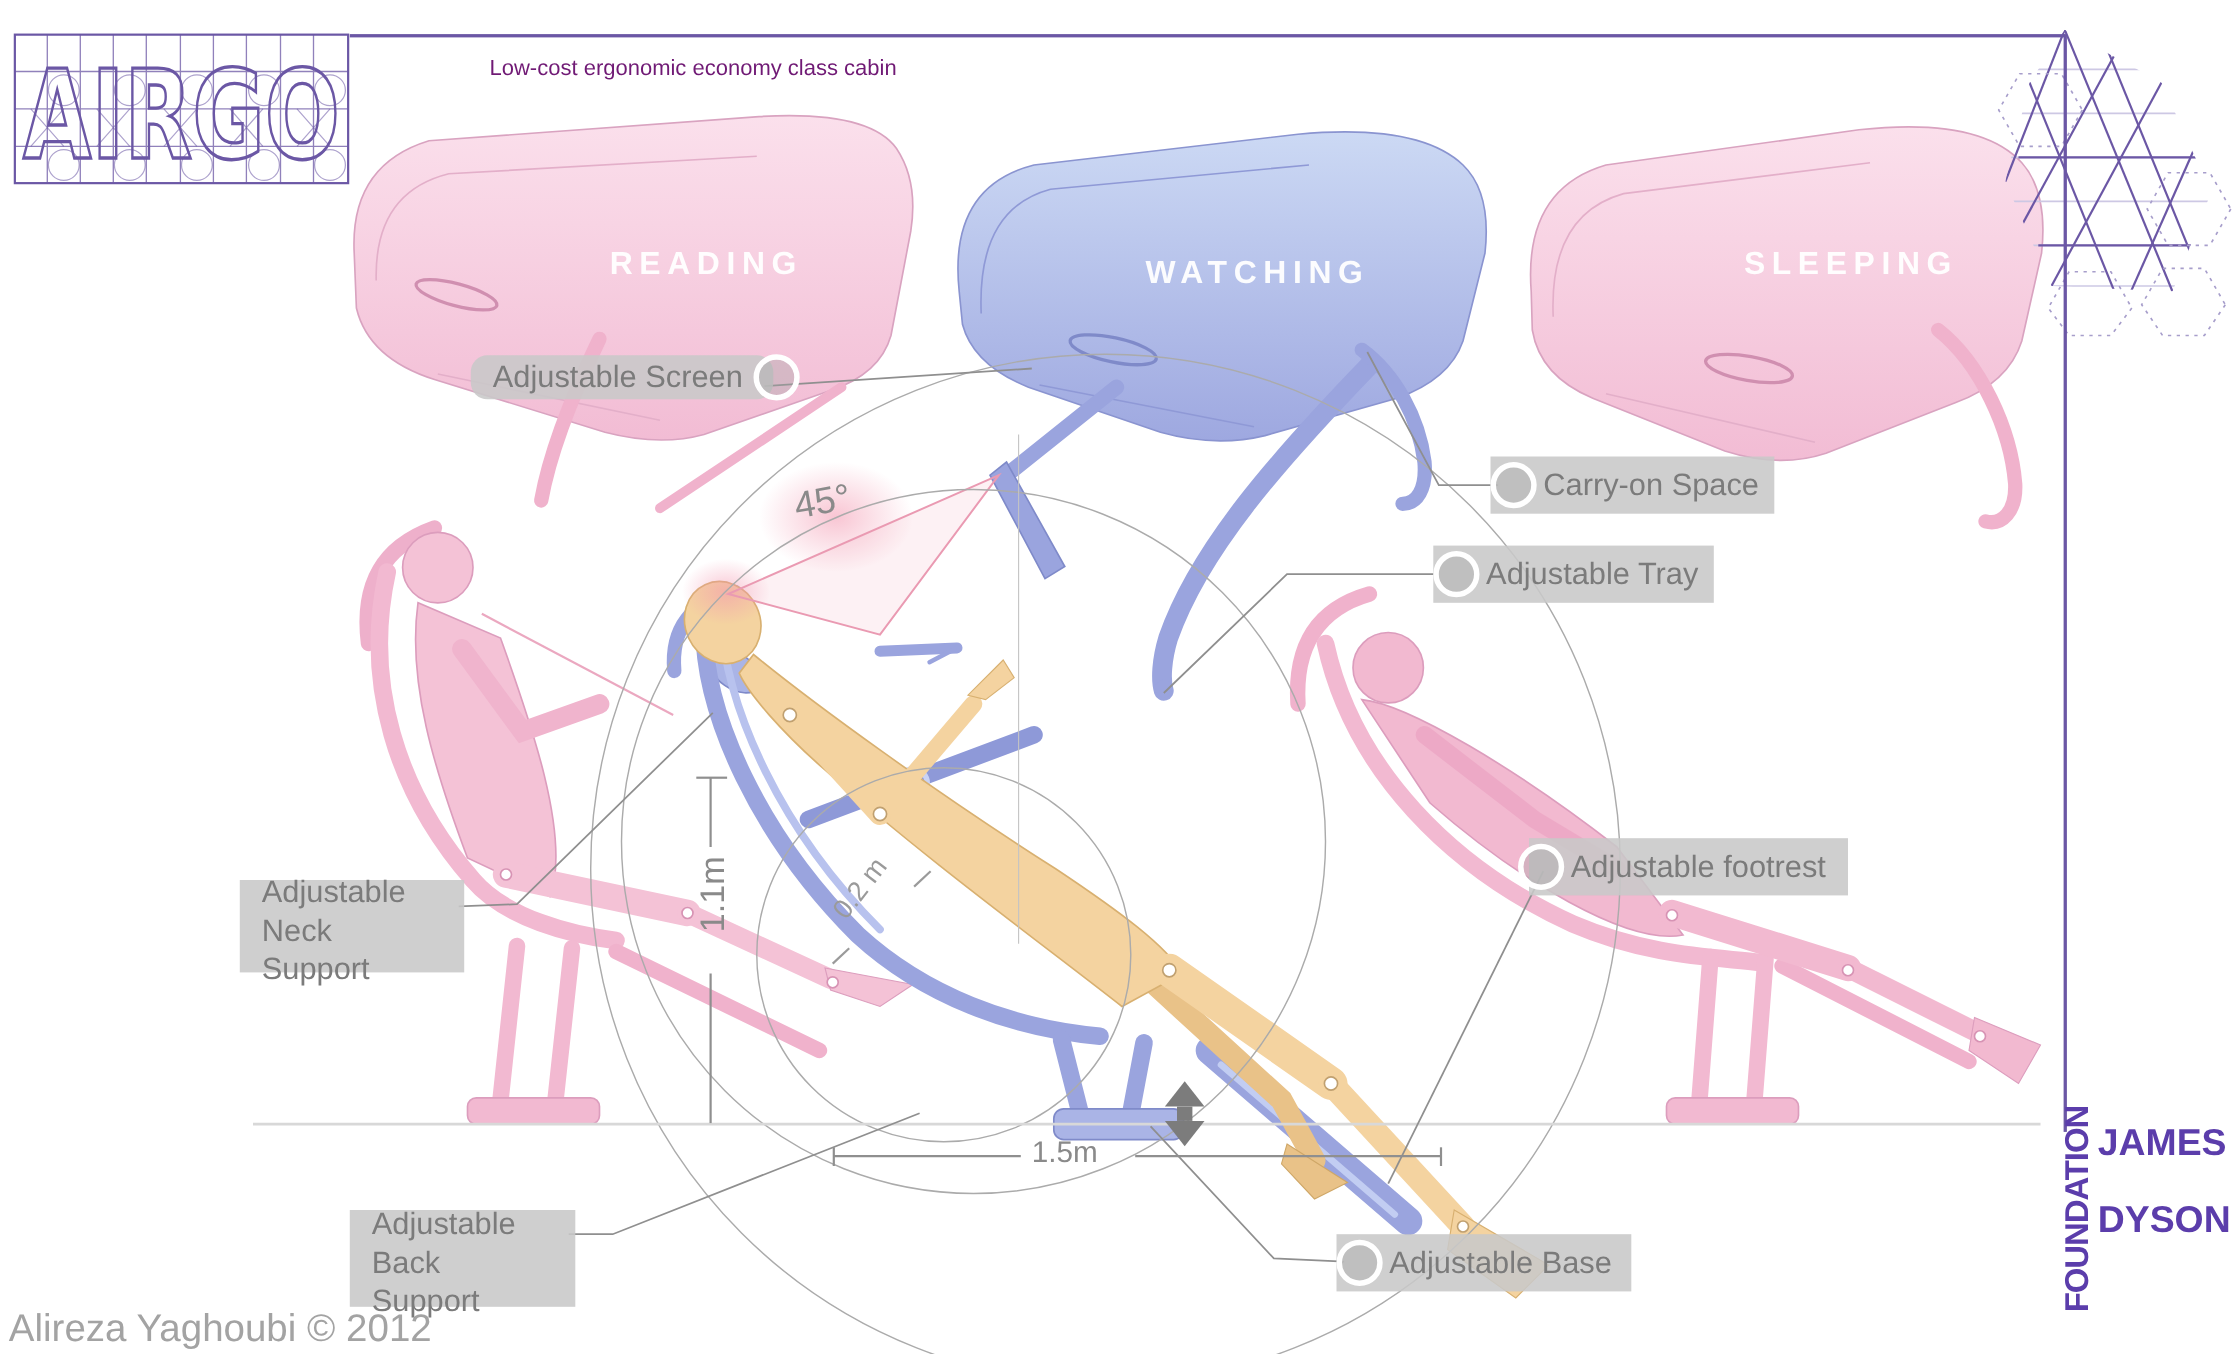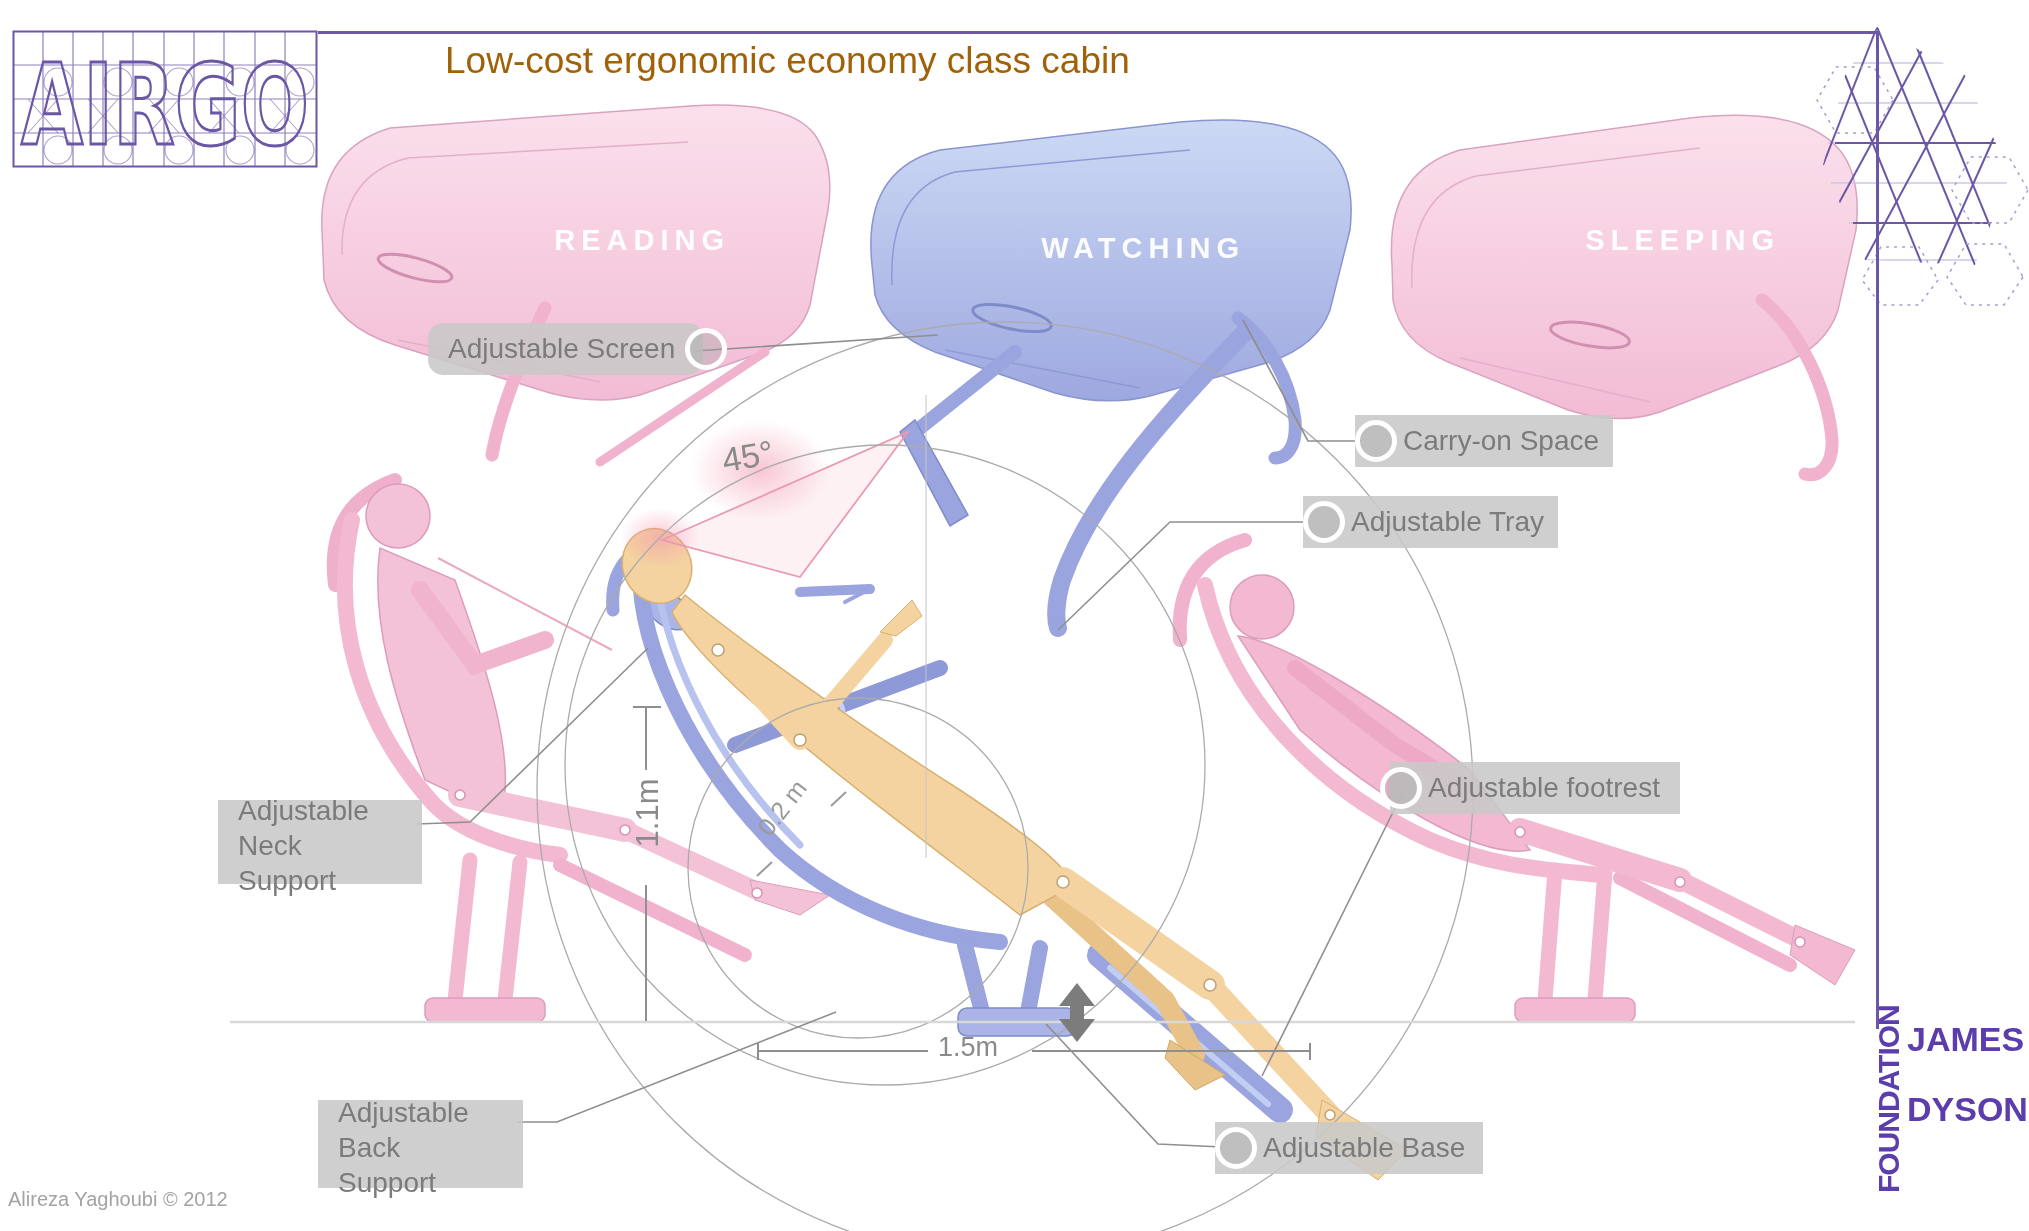--- a/index.html
+++ b/index.html
@@ -1,41 +1,41 @@
 <!DOCTYPE html>
 <html><head>
 <meta charset="utf-8">
 <style>
   html,body{margin:0;padding:0;background:#ffffff;}
   #stage{position:relative;width:2029px;height:1231px;background:#ffffff;overflow:hidden;
          font-family:"Liberation Sans",sans-serif;padding-left:42px;}
   #art{position:absolute;left:0;top:0;z-index:1;}
   
-  .title{position:absolute;left:445px;top:40px;font-size:37px;color:#a16207;z-index:3;white-space:nowrap;}
+  .title{position:absolute;left:445px;top:51px;font-size:20px;color:#701a75;z-index:3;white-space:nowrap;}
   .rule-top{position:absolute;left:318px;top:31px;width:1559px;height:3px;background:#6b57a5;z-index:2;}
   .rule-right{position:absolute;left:1876px;top:31px;width:3px;height:998px;background:#6b57a5;z-index:2;}
   
   .mode{position:absolute;z-index:3;font-weight:700;font-size:29px;letter-spacing:6px;
         color:rgba(255,255,255,0.95);text-align:right;margin-top:12px;}
   
   .callout{position:absolute;z-index:4;display:flex;align-items:center;
            background:rgba(200,200,200,0.88);color:#7b7b7b;font-size:28px;box-sizing:border-box;}
   .callout .txt{padding:0 10px 0 20px;white-space:nowrap;}
   .callout.ring-left .txt{padding:0 16px 0 6px;}
   .ring{flex:0 0 auto;width:32px;height:32px;border-radius:50%;border:5px solid #ffffff;
         background:rgba(165,165,165,0.38);}
   .two-line{display:block;line-height:35px;padding:7px 0 0 20px;}
   
   .dim{position:absolute;z-index:3;color:#8a8a8a;white-space:nowrap;}
   .dim-45{left:722px;top:437px;font-size:34px;transform:rotate(-10deg);}
   .dim-11{left:608px;top:795px;width:80px;font-size:31px;transform:rotate(-90deg);transform-origin:center;text-align:center;}
   .dim-02{left:763px;top:818px;font-size:25px;color:#9a9a9a;transform:rotate(-52deg);transform-origin:left center;}
   .dim-15{left:938px;top:1032px;font-size:27px;}
   
-  .credit{position:absolute;left:8px;top:1188px;font-size:20px;color:#a3a3a3;z-index:3;}
+  .credit{position:absolute;left:8px;top:1188px;font-size:35px;color:#a3a3a3;z-index:3;}
   .jdf{position:absolute;z-index:3;color:#5b3dab;font-weight:700;}
   .jdf-foundation{left:1872px;top:1193px;width:170px;height:34px;font-size:30px;letter-spacing:-1px;
         transform:rotate(-90deg);transform-origin:0 0;}
   .jdf-james{left:1907px;top:1020px;font-size:34px;}
   .jdf-dyson{left:1907px;top:1090px;font-size:34px;text-align:right;}
 </style>
 </head>
 <body>
 
 <div id="stage">
@@ -281,21 +281,21 @@
 
   <div class="rule-top"></div>
   <div class="rule-right"></div>
 
   <div class="title">Low-cost ergonomic economy class cabin</div>
 
   <div class="mode" style="left:470px;top:212px;width:260px;">READING</div>
   <div class="mode" style="left:985px;top:220px;width:260px;">WATCHING</div>
   <div class="mode" style="left:1530px;top:212px;width:250px;">SLEEPING</div>
 
-  <div class="callout" style="left:428px;top:323px;width:275px;height:52px;border-radius:15px;">
+  <div class="callout" style="left:428px;top:323px;width:275px;height:40px;border-radius:15px;">
     <span class="txt">Adjustable Screen</span>
     <span class="ring"></span>
   </div>
 
   <div class="callout ring-left" style="left:1355px;top:415px;width:258px;height:52px;">
     <span class="ring"></span>
     <span class="txt">Carry-on Space</span>
   </div>
 
   <div class="callout ring-left" style="left:1303px;top:496px;width:255px;height:52px;">

